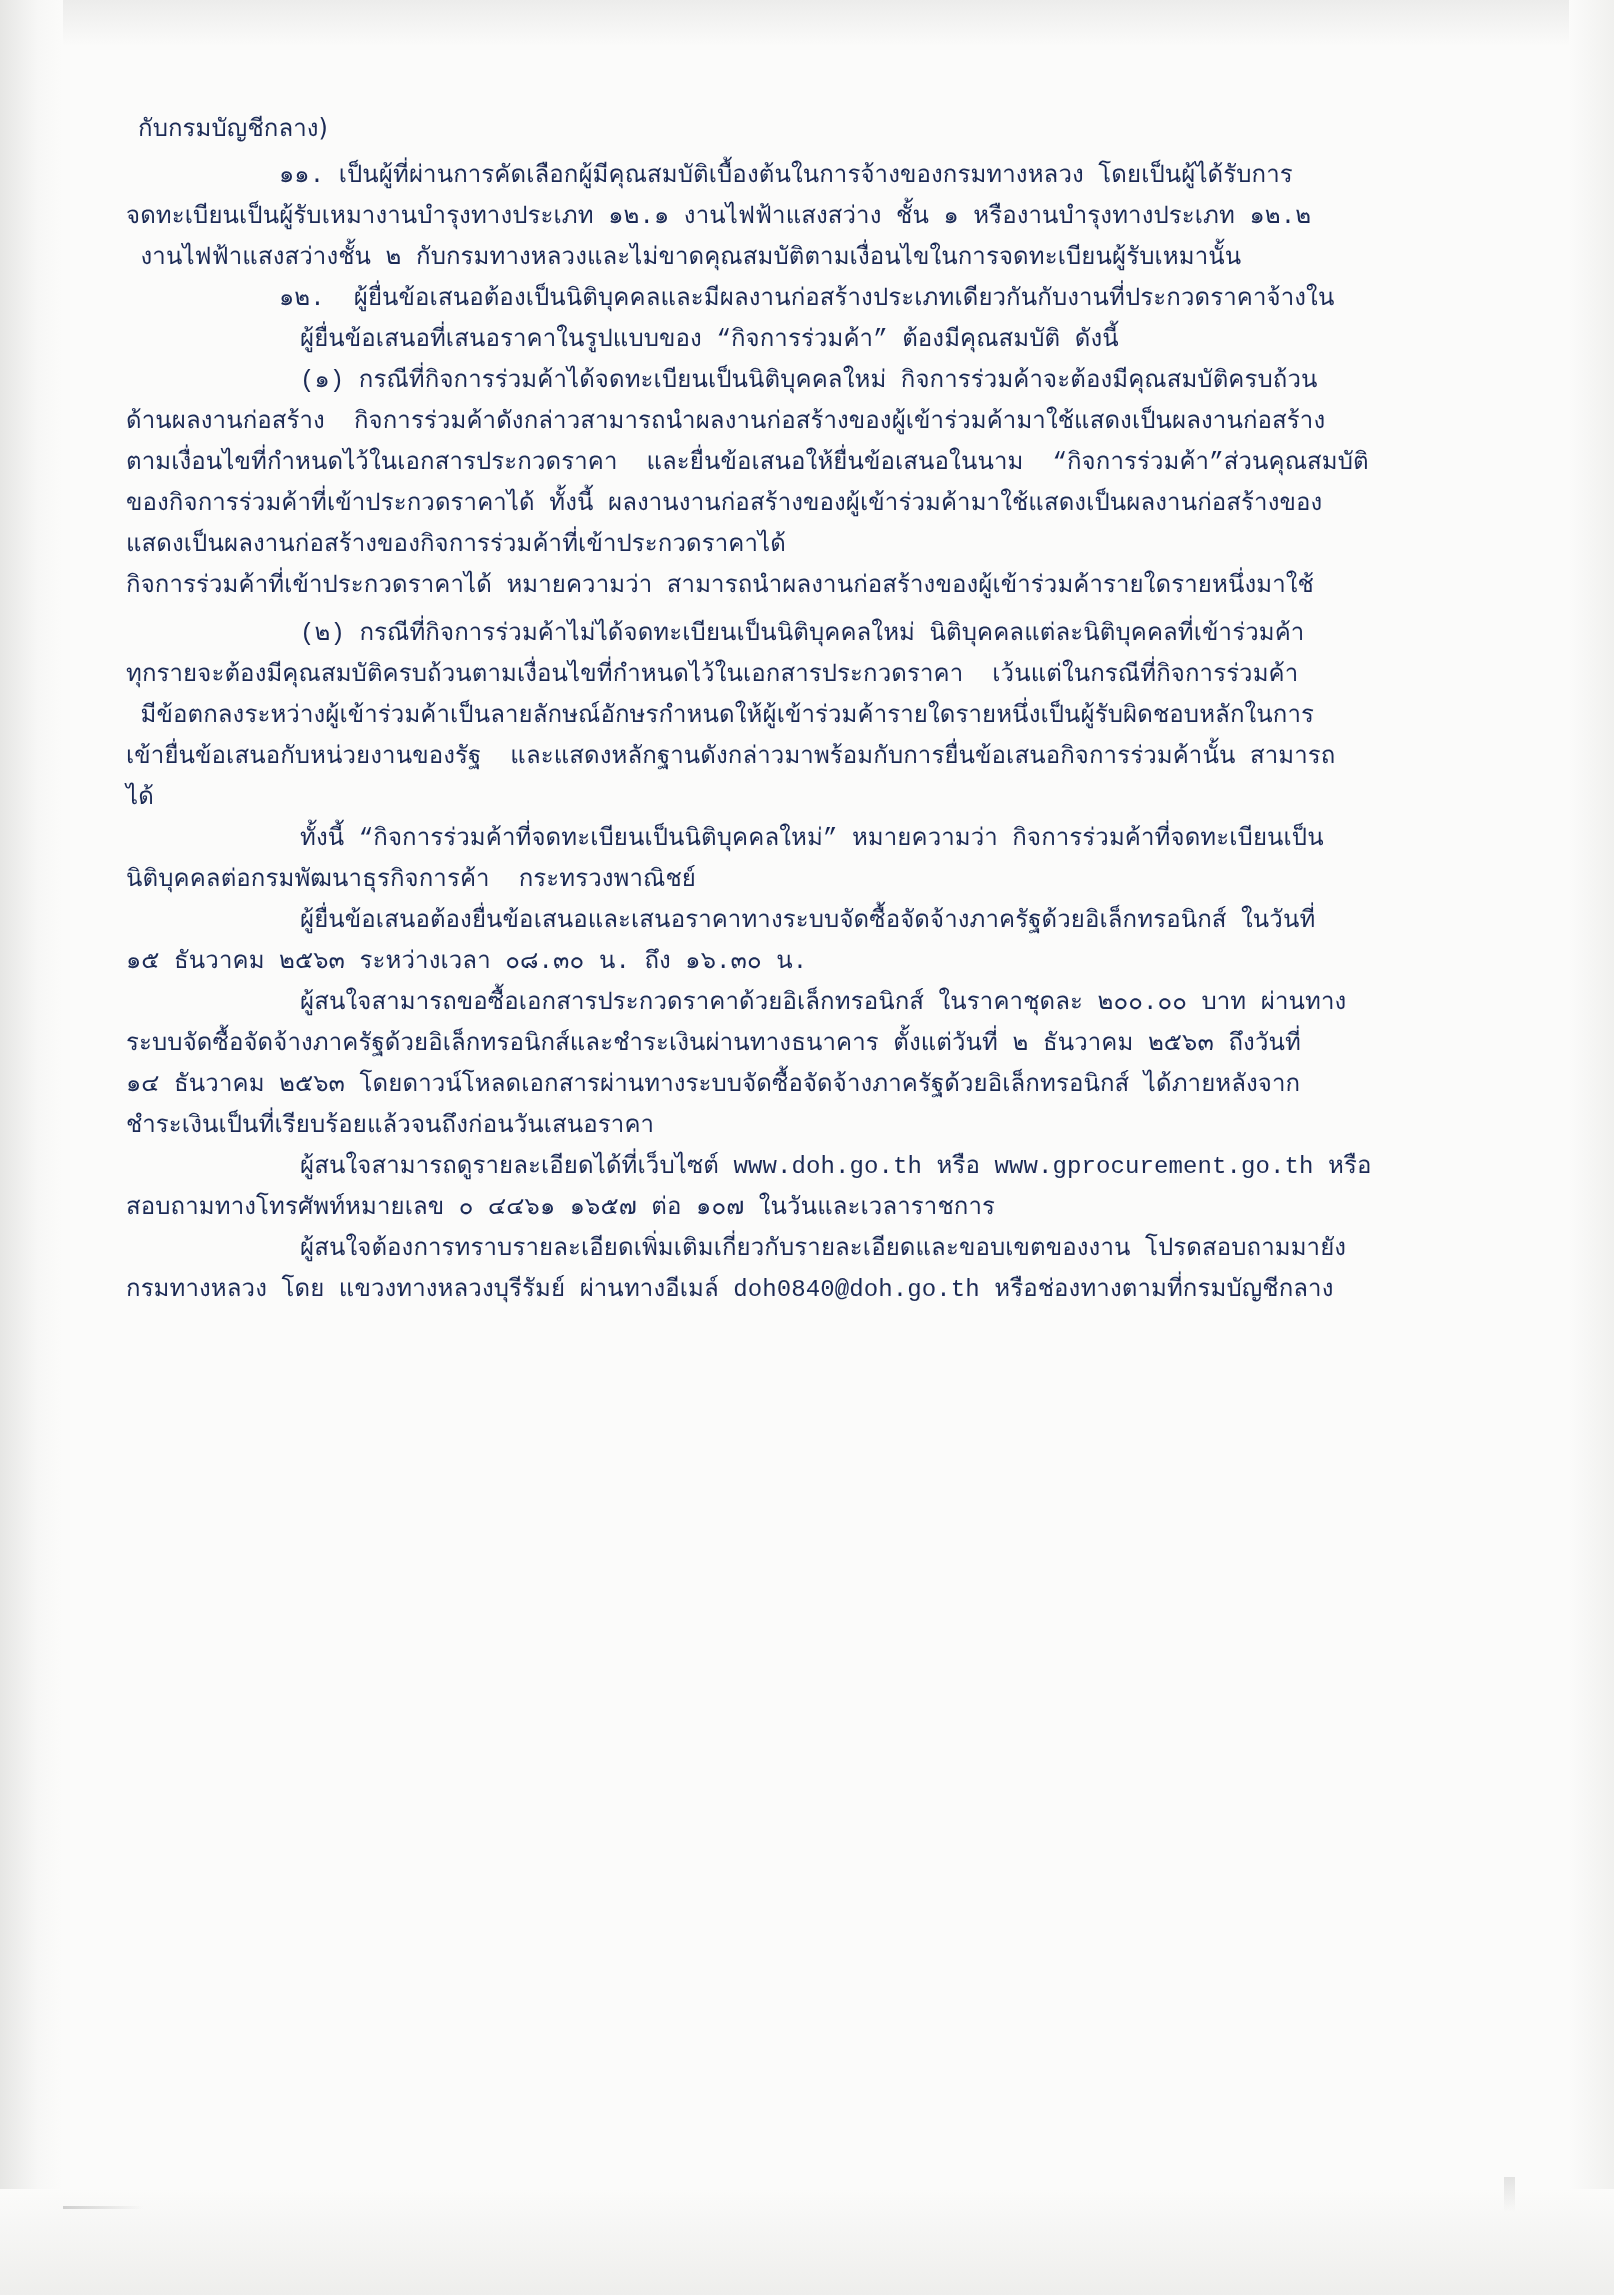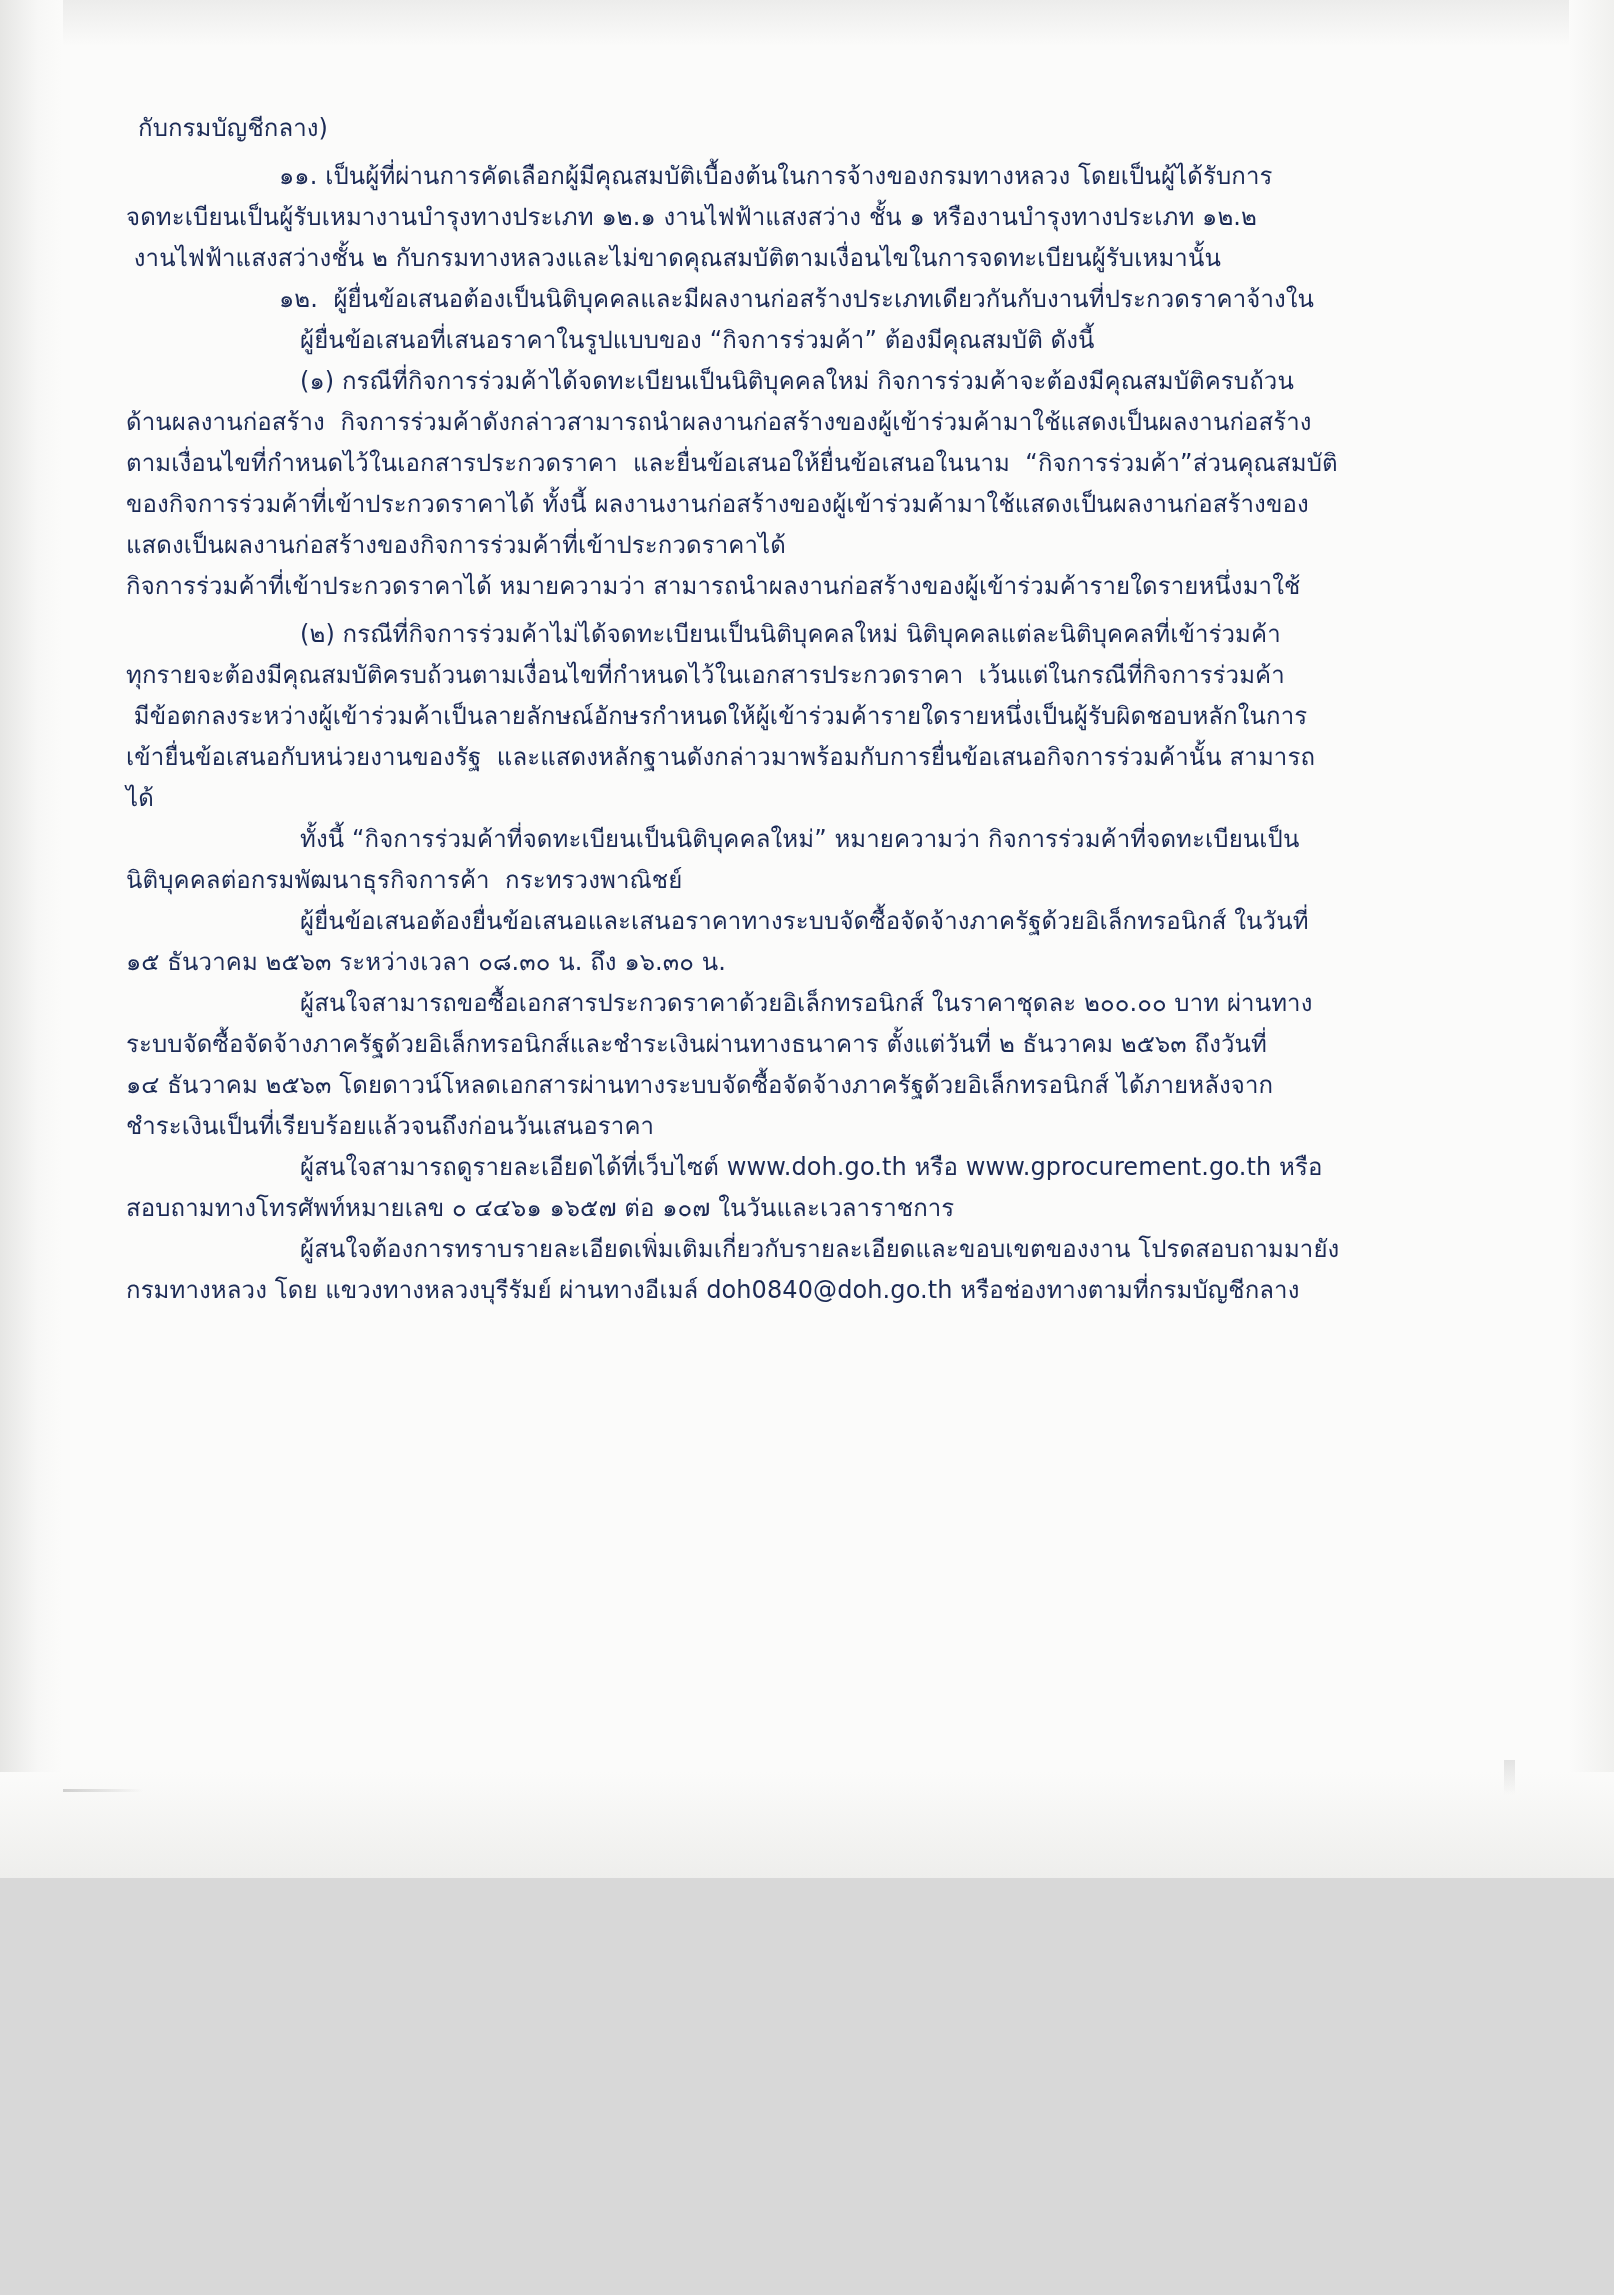--- a/index.html
+++ b/index.html
@@ -3,21 +3,21 @@
 <meta charset="utf-8">
 <style>
   html, body {
     margin: 0;
     padding: 0;
     background: #d8d8d8;
   }
   .page {
     position: relative;
     width: 1615px;
-    height: 1878px;
+    height: 2295px;
     margin: 0 auto;
     background: #fbfbfa;
     overflow: hidden;
     font-family: "DejaVu Sans", sans-serif;
   }
   
   .scan-shade-left {
     position: absolute;
     top: 0; left: 0;
     width: 63px; height: 100%;
@@ -56,21 +56,21 @@
     font-size: 24px;
     line-height: 1.0;
     margin: 0 0 17px 0;
     white-space: pre-wrap;
     letter-spacing: 0.1px;
   }
   .indent-2 { padding-left: 153px; }
   .indent-3 { padding-left: 174px; }
   .indent-4 { padding-left: 12px; }
   .gap-top { margin-top: 24px; }
-  .para { margin-bottom: 0; }
+  .para { margin-bottom: 0; font-family: Liberation Mono, monospace; }
   
   .artifact-left {
     position: absolute;
     left: 63px;
     bottom: 86px;
     width: 80px;
     height: 3.3px;
     background: linear-gradient(to right, rgba(130,130,130,0.35), rgba(200,200,200,0));
     pointer-events: none;
   }

